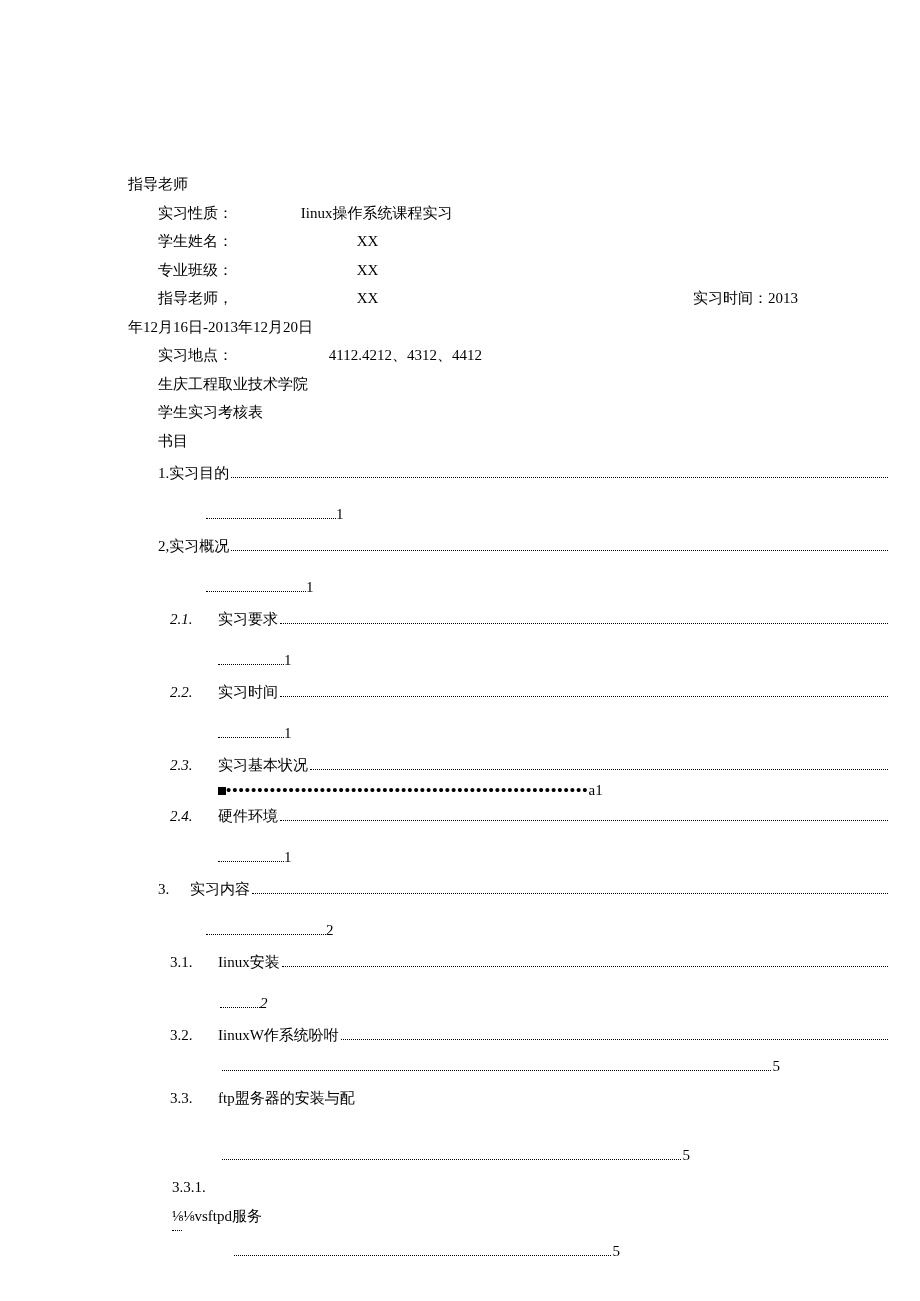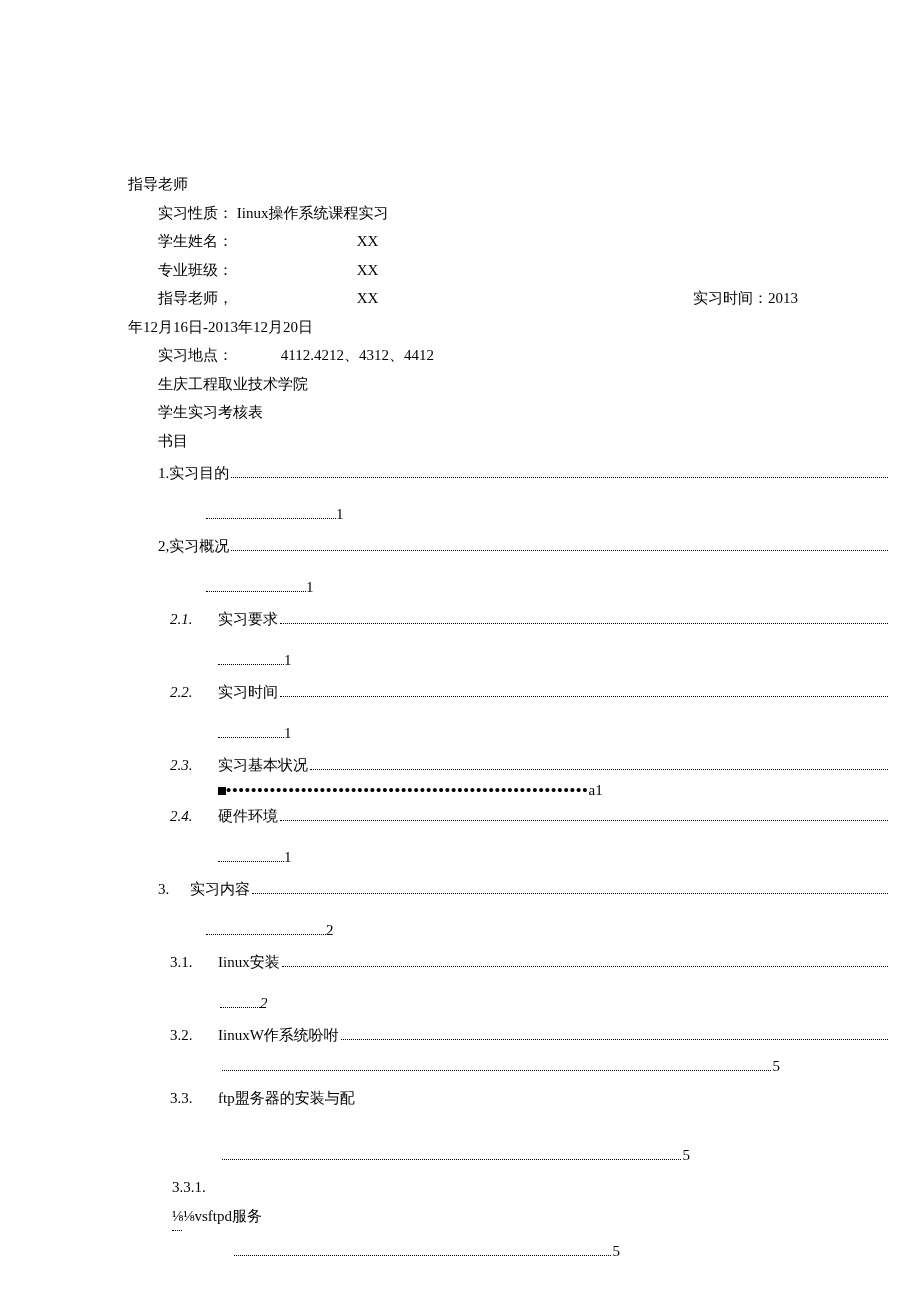--- a/index.html
+++ b/index.html
@@ -13,22 +13,22 @@
     position: relative;
     padding-top: 170px;
     padding-left: 128px;
     padding-right: 30px;
     line-height: 1.9;
   }
   .title-line { }
   .info-line { padding-left: 30px; }
   .info-label { display: inline-block; }
   .info-value { display: inline-block; }
-  .gap-s { }
-  .gap-m { margin-left: 44px; }
+  .gap-s { margin-left: 64px; }
+  .gap-m { margin-left: 92px; }
   .time-right { float: right; margin-right: 92px; }
   .wrap-line { }
   .toc-row {
     display: flex;
     align-items: baseline;
     margin-top: 4px;
   }
   .toc-row.indent0 { padding-left: 30px; }
   .toc-row.indent1 { padding-left: 42px; }
   .toc-row.indent2 { padding-left: 42px; flex-direction: column; }

